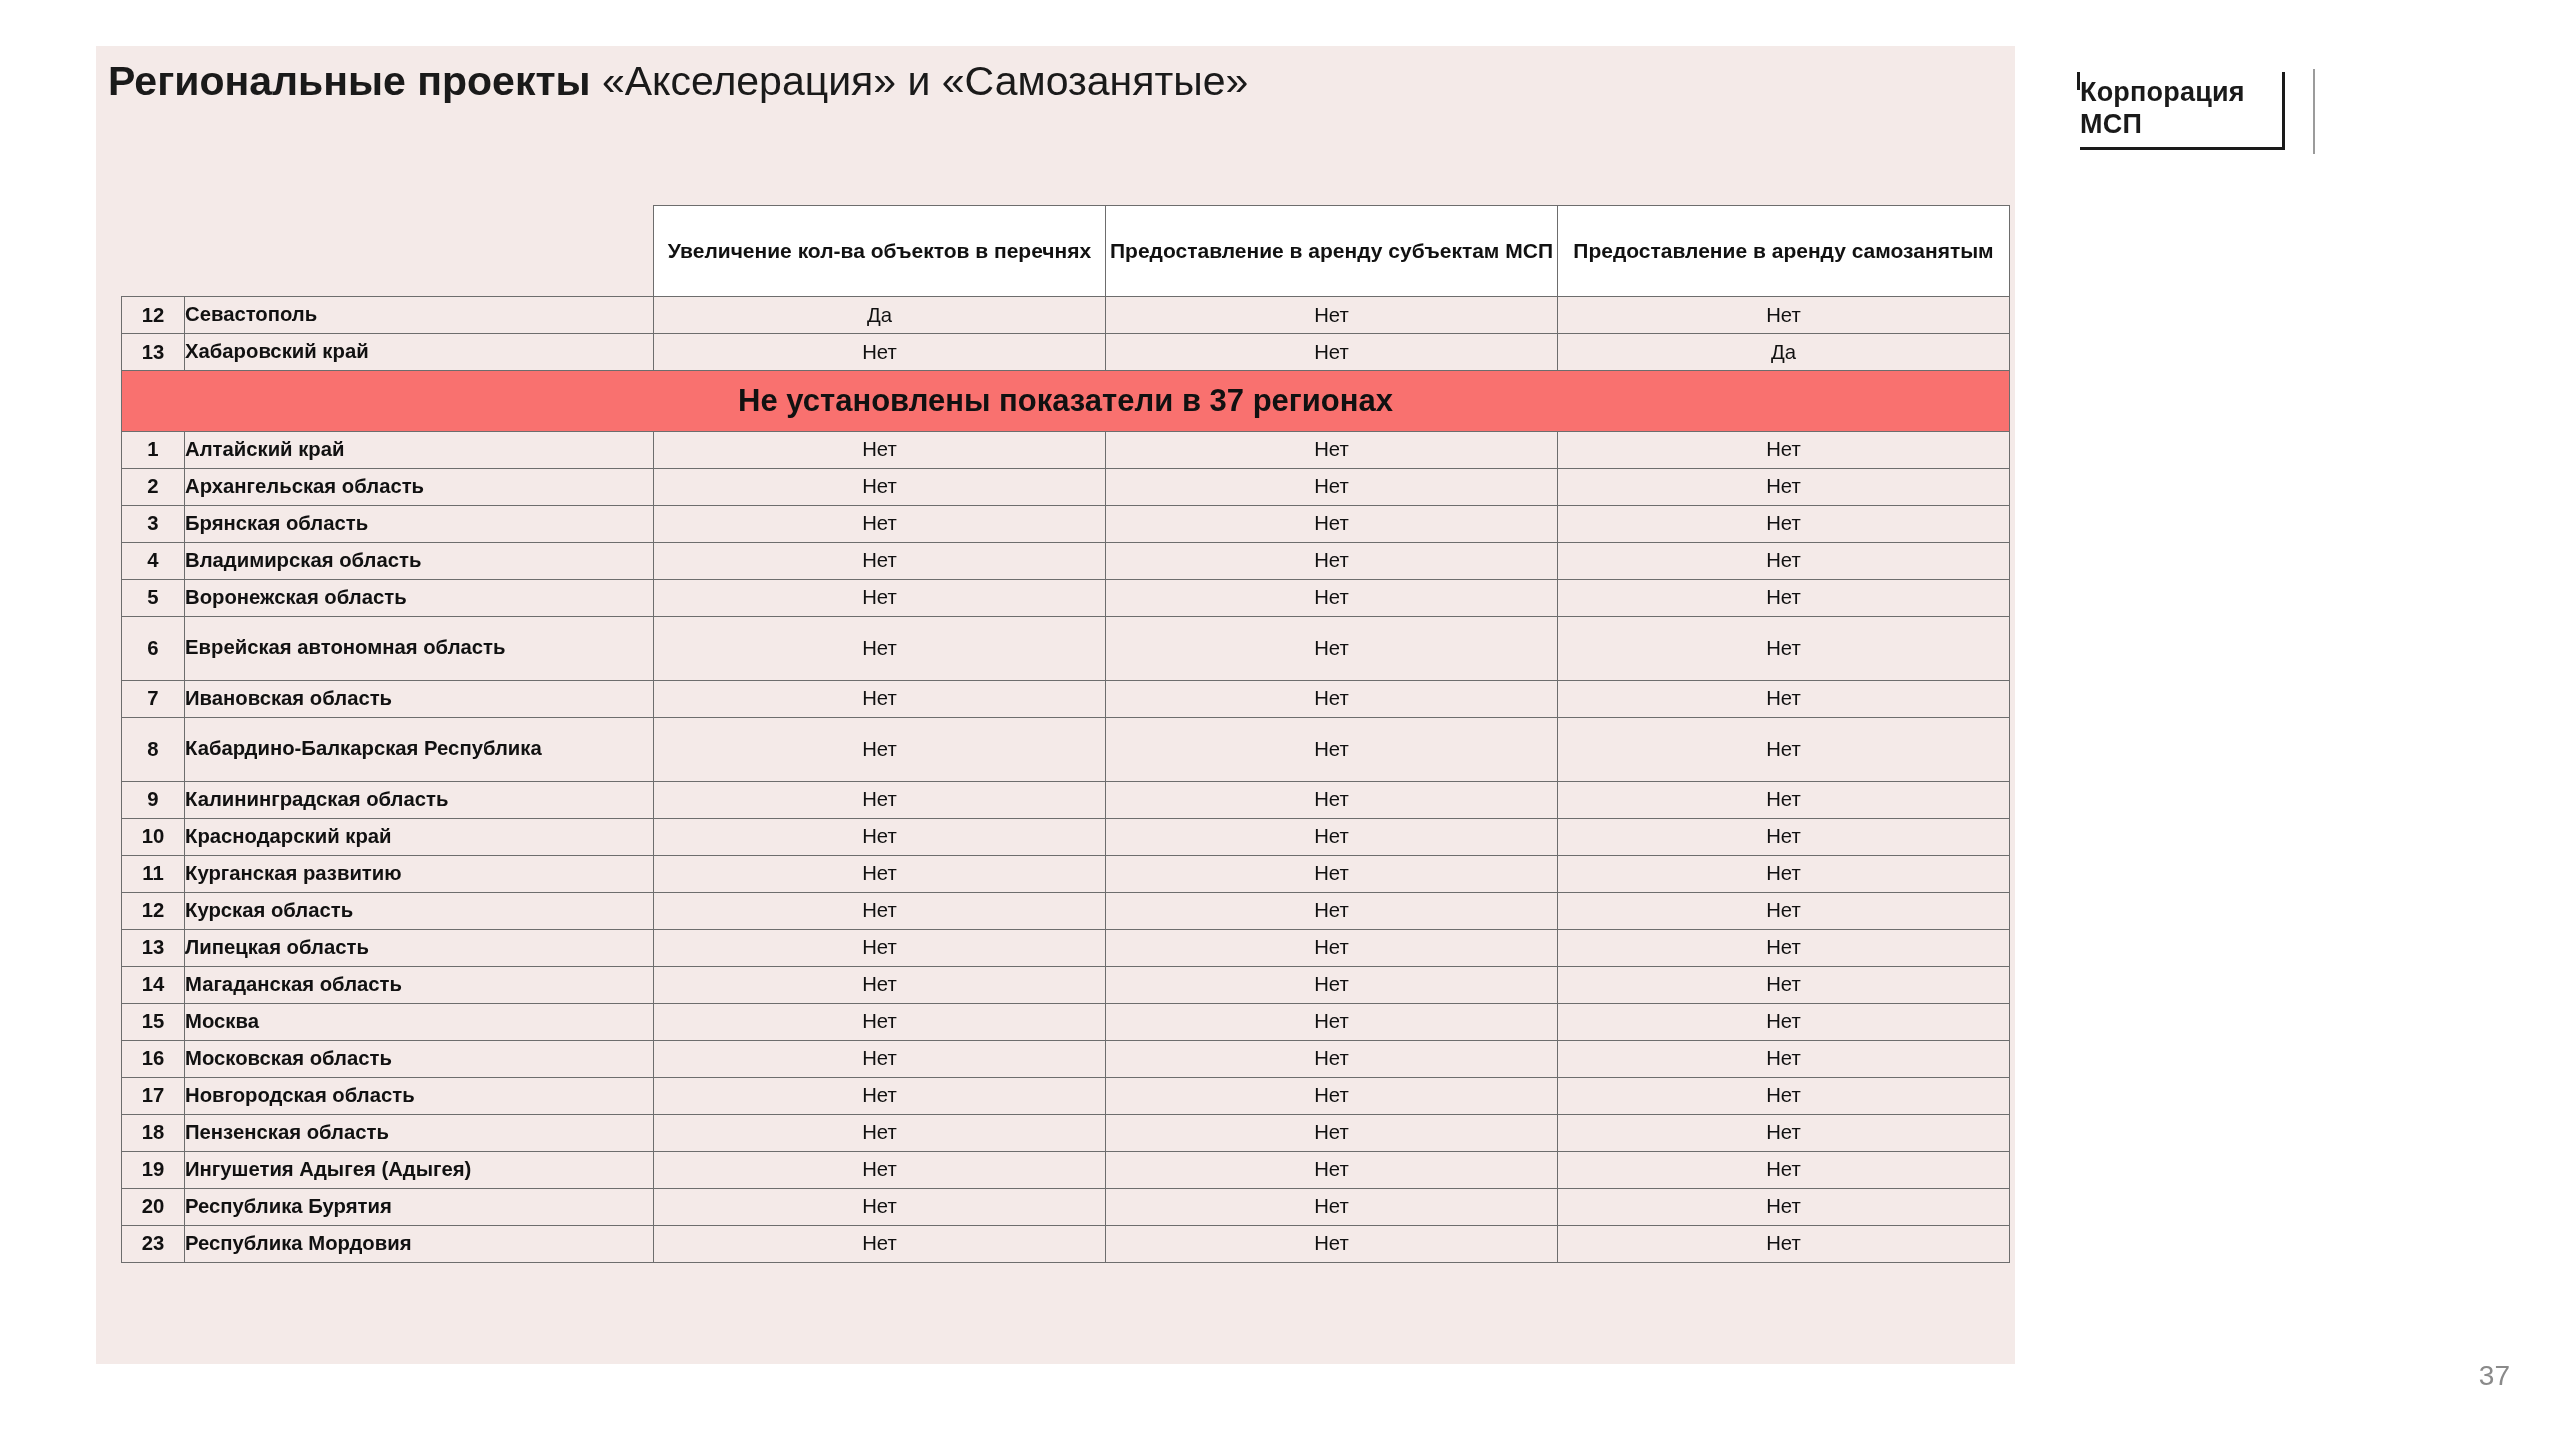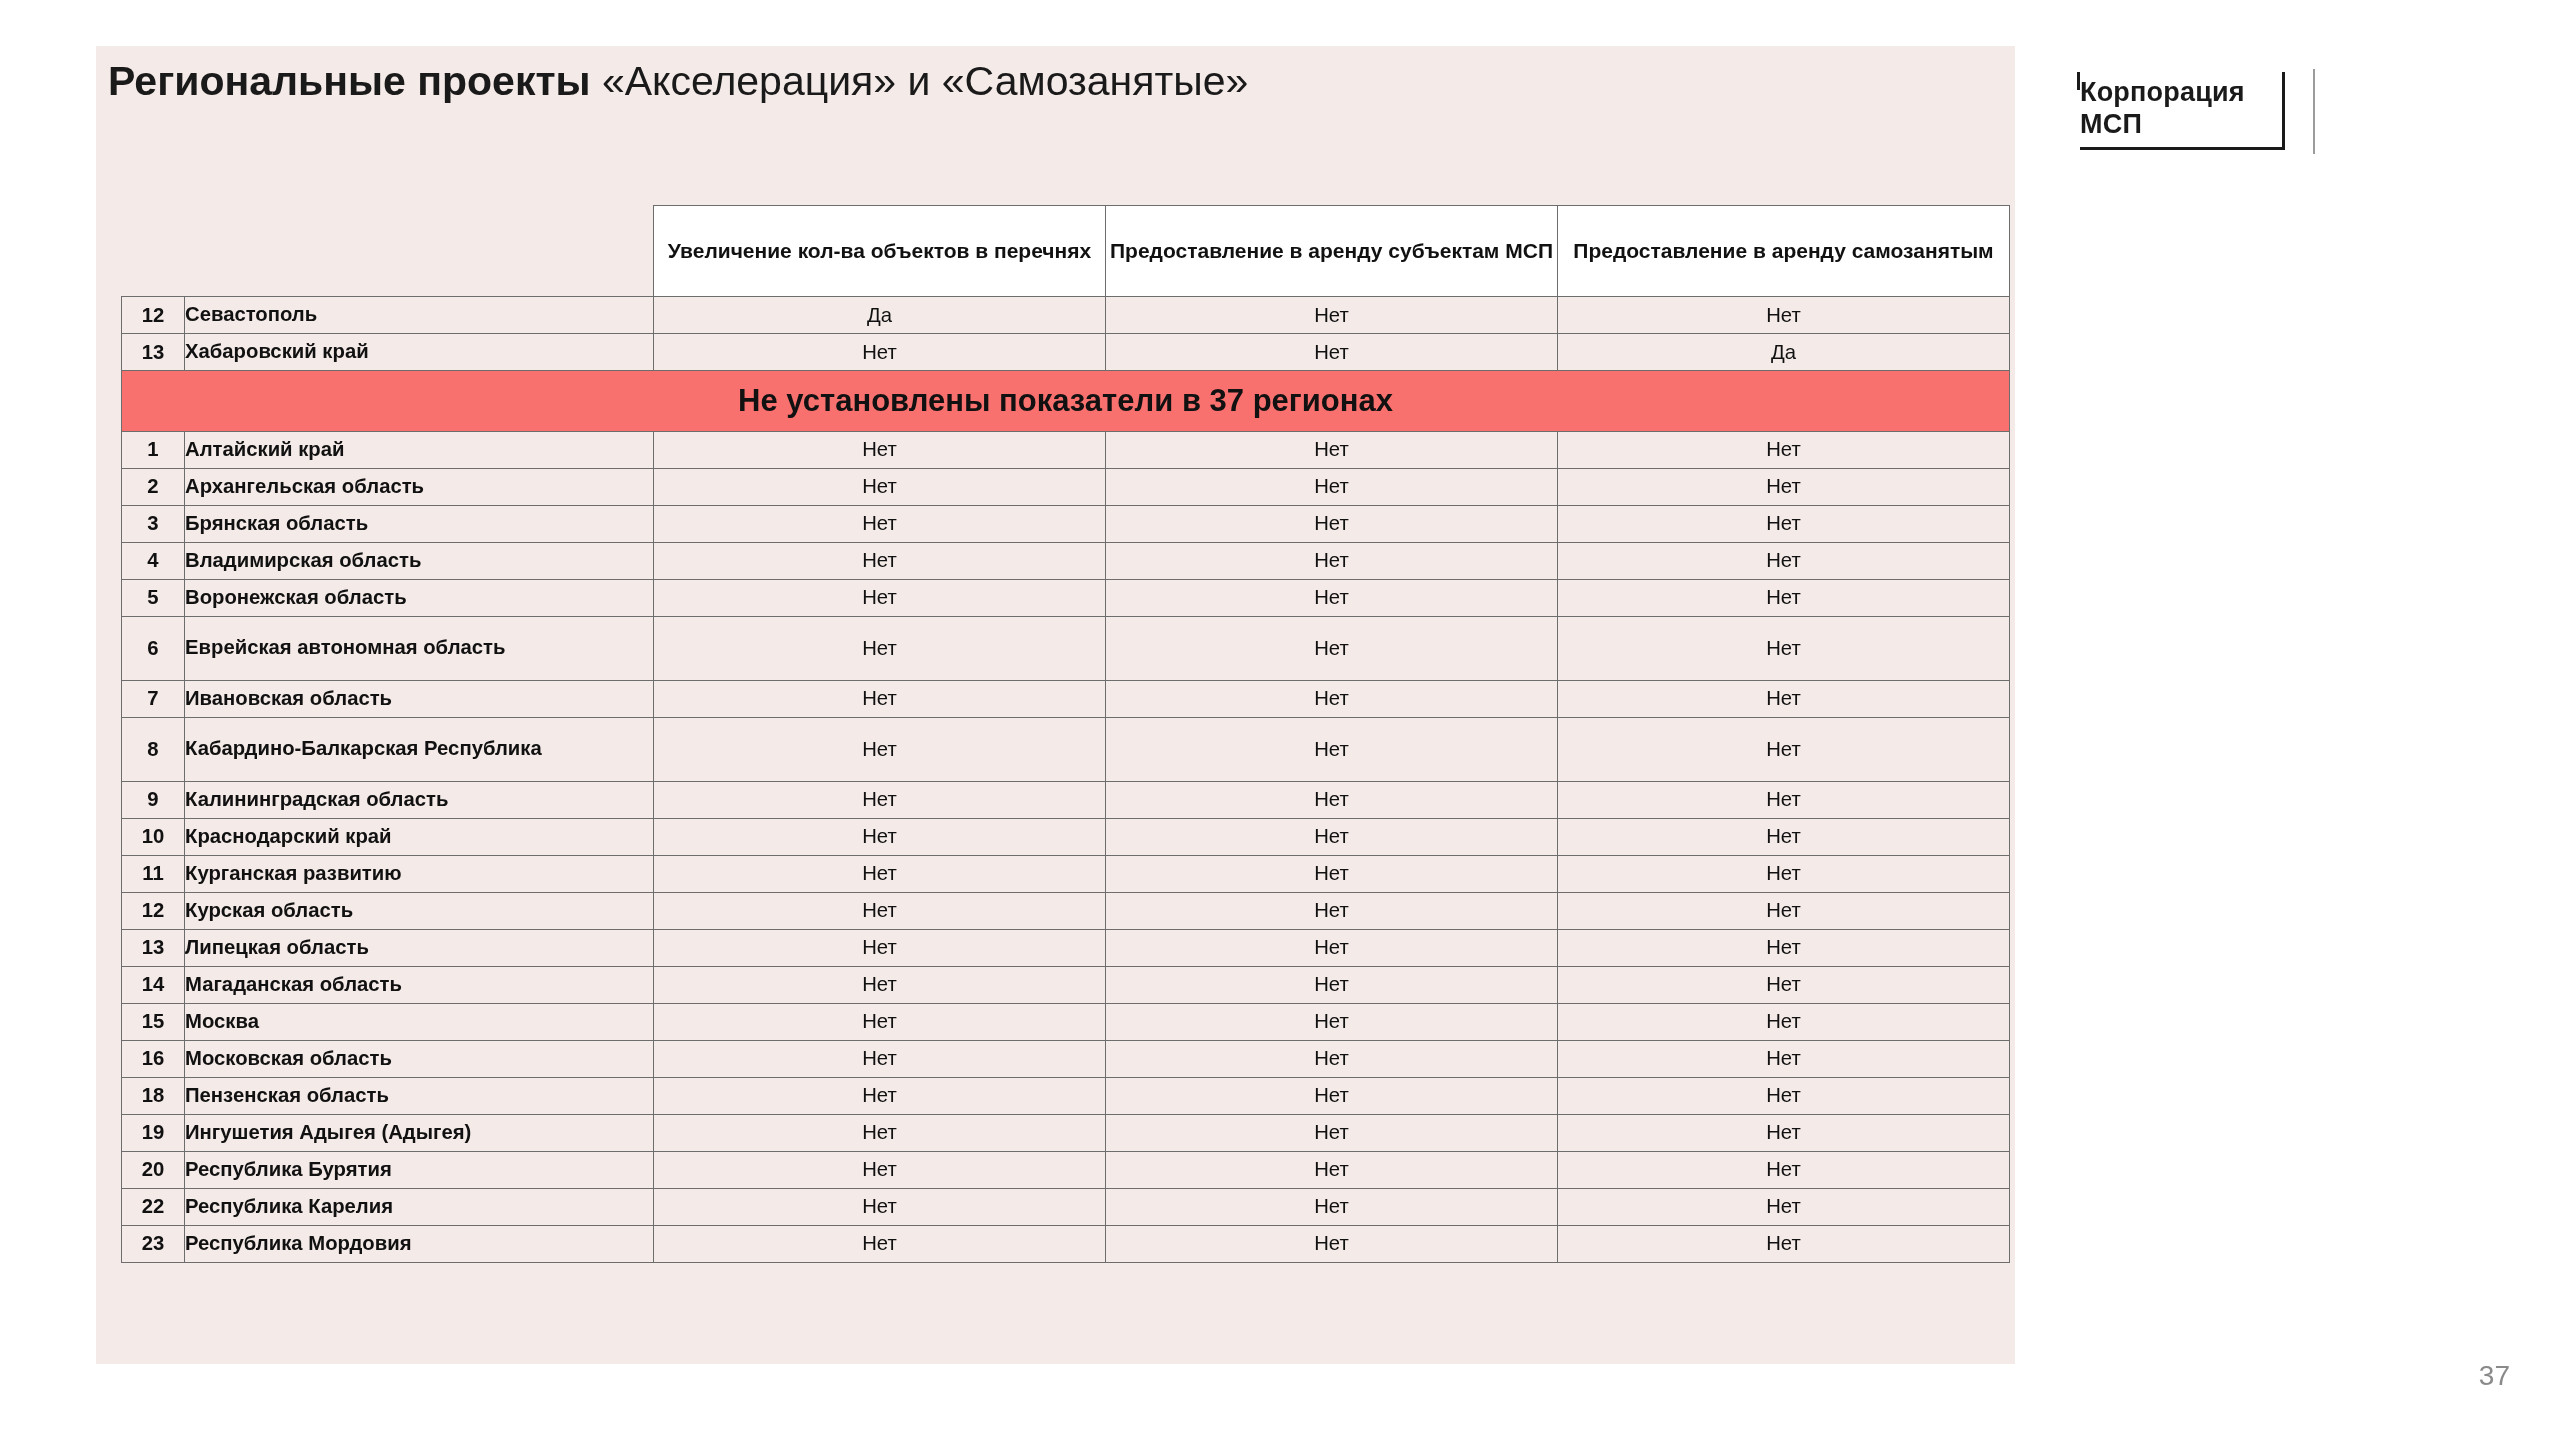--- a/index.html
+++ b/index.html
@@ -349,43 +349,43 @@
             <td class="val">Нет</td>
           </tr>
           <tr>
             <td class="num">16</td>
             <td class="name">Московская область</td>
             <td class="val">Нет</td>
             <td class="val">Нет</td>
             <td class="val">Нет</td>
           </tr>
           <tr>
+            <td class="num">17</td>
+            <td class="name">Новгородская область</td>
+            <td class="val">Нет</td>
+            <td class="val">Нет</td>
+            <td class="val">Нет</td>
+          </tr>
+          <tr>
             <td class="num">18</td>
             <td class="name">Пензенская область</td>
             <td class="val">Нет</td>
             <td class="val">Нет</td>
             <td class="val">Нет</td>
           </tr>
           <tr>
             <td class="num">19</td>
             <td class="name">Ингушетия Адыгея (Адыгея)</td>
             <td class="val">Нет</td>
             <td class="val">Нет</td>
             <td class="val">Нет</td>
           </tr>
           <tr>
             <td class="num">20</td>
             <td class="name">Республика Бурятия</td>
-            <td class="val">Нет</td>
-            <td class="val">Нет</td>
-            <td class="val">Нет</td>
-          </tr>
-          <tr>
-            <td class="num">22</td>
-            <td class="name">Республика Карелия</td>
             <td class="val">Нет</td>
             <td class="val">Нет</td>
             <td class="val">Нет</td>
           </tr>
           <tr>
             <td class="num">23</td>
             <td class="name">Республика Мордовия</td>
             <td class="val">Нет</td>
             <td class="val">Нет</td>
             <td class="val">Нет</td>

